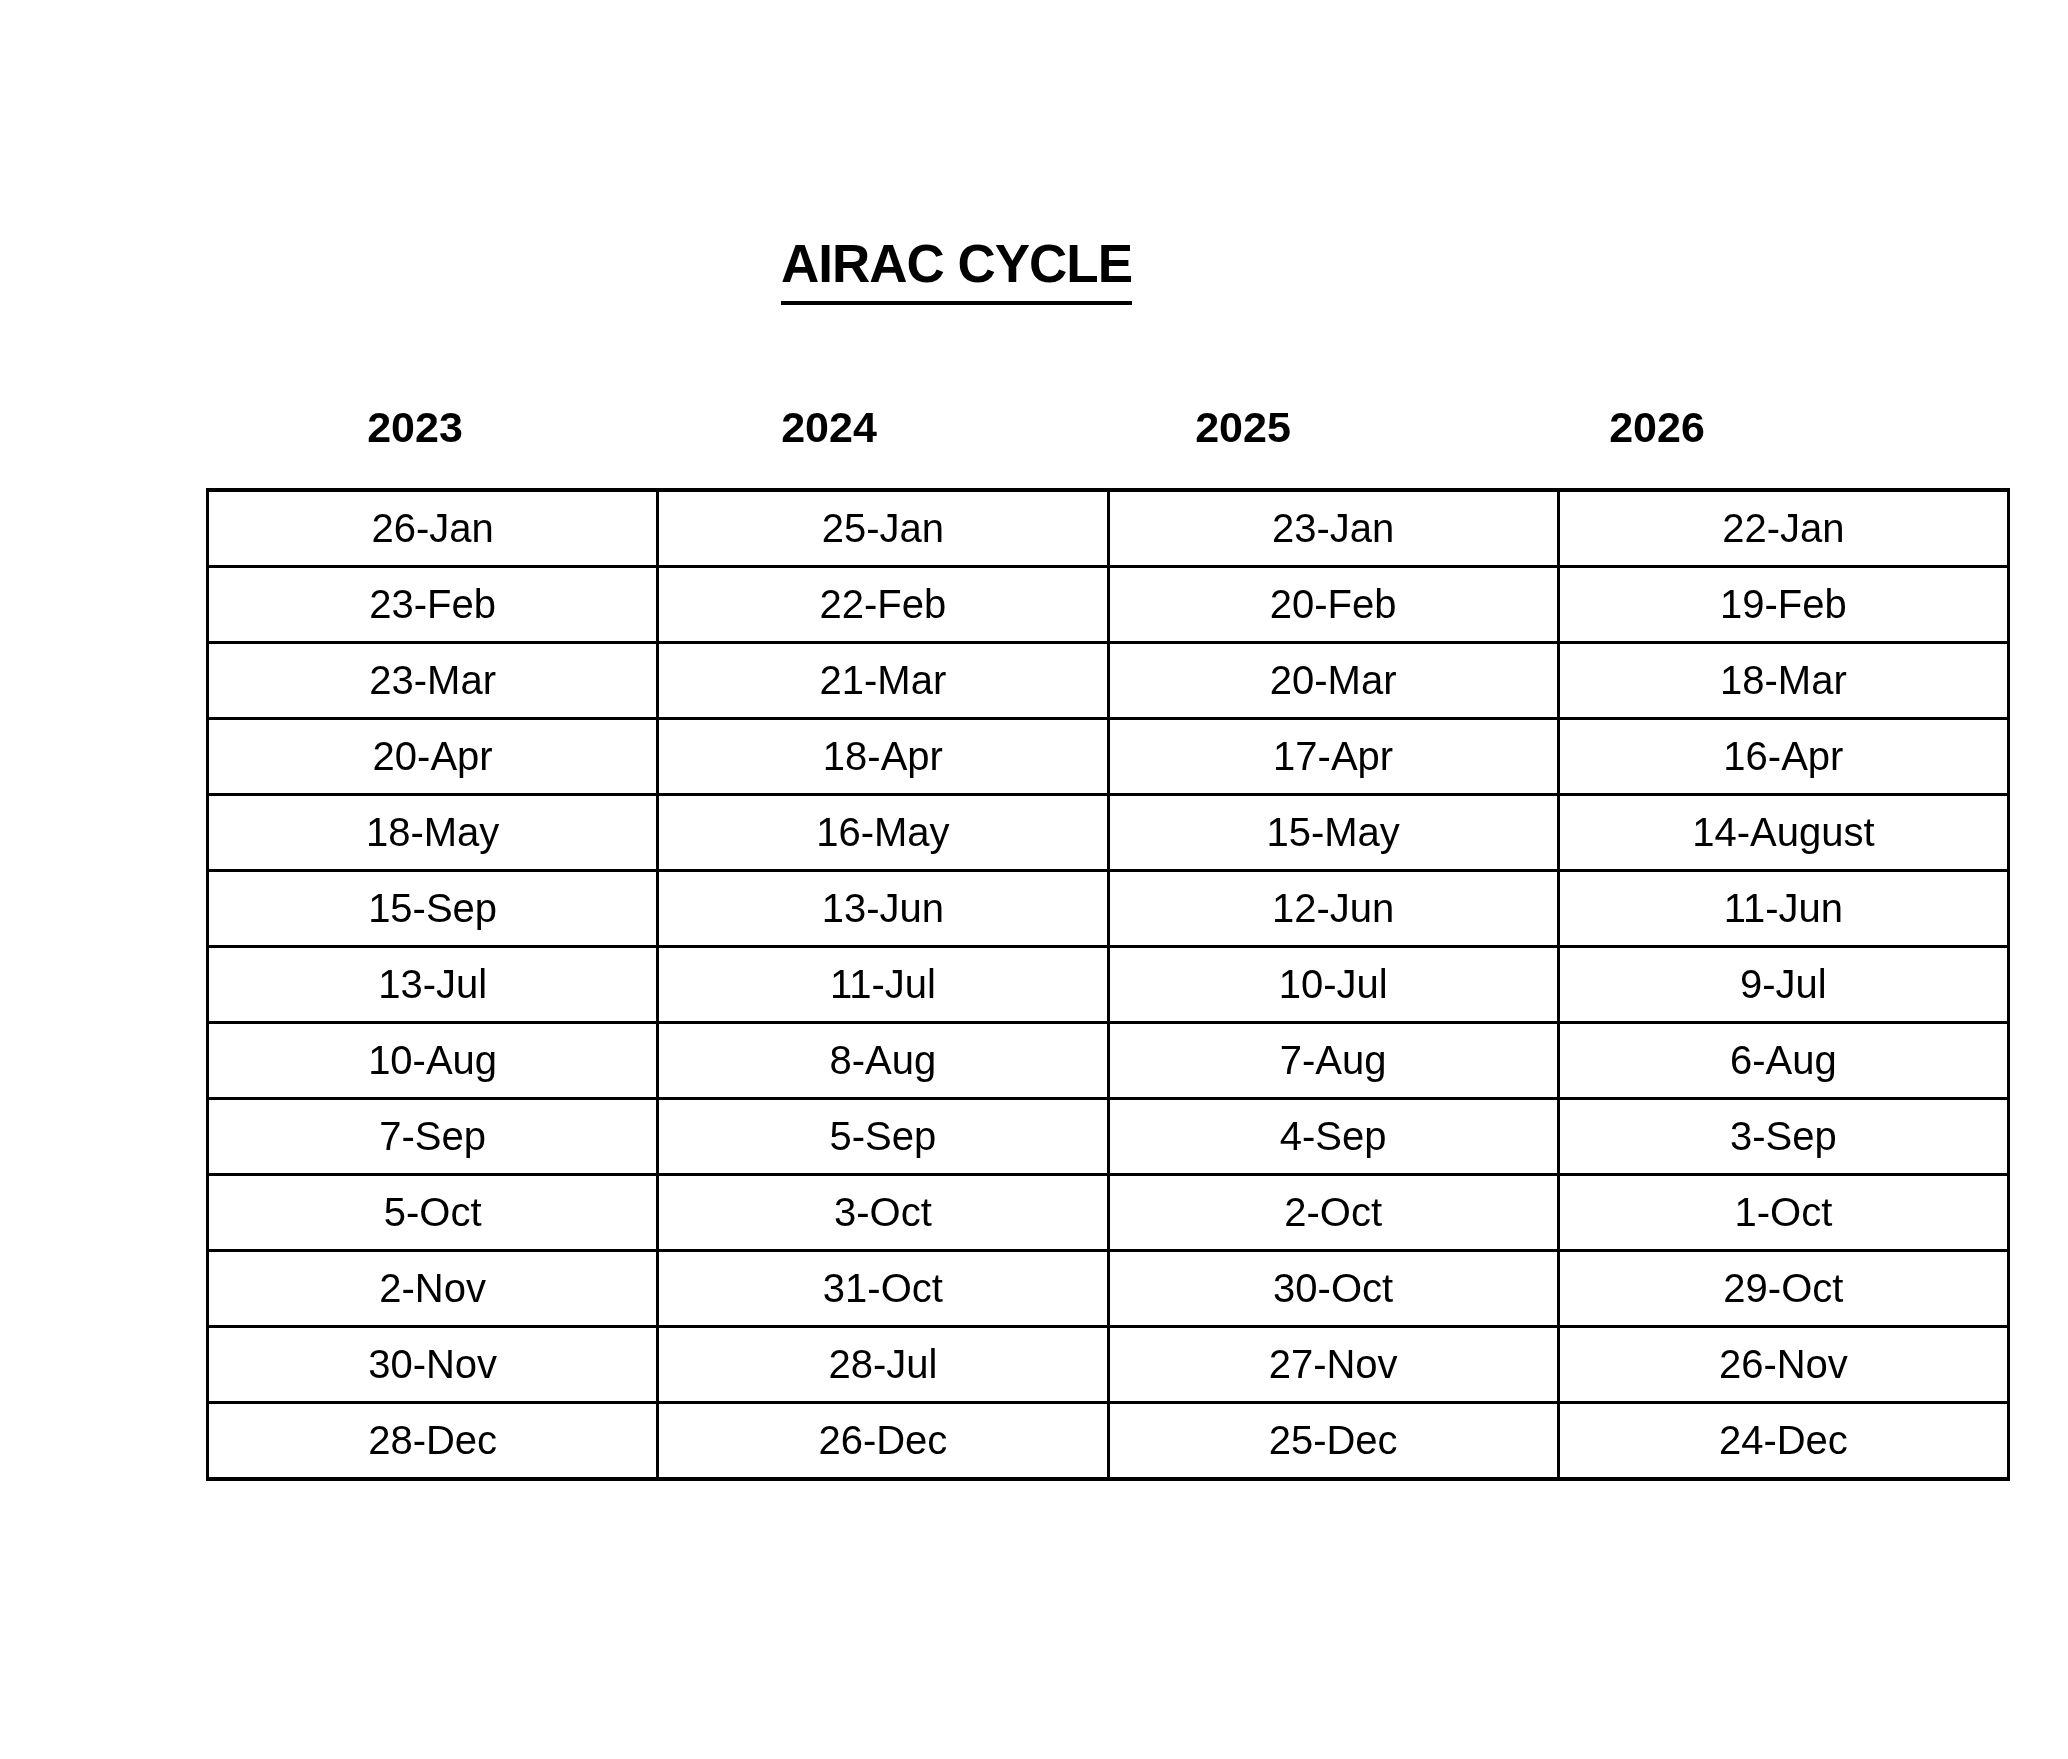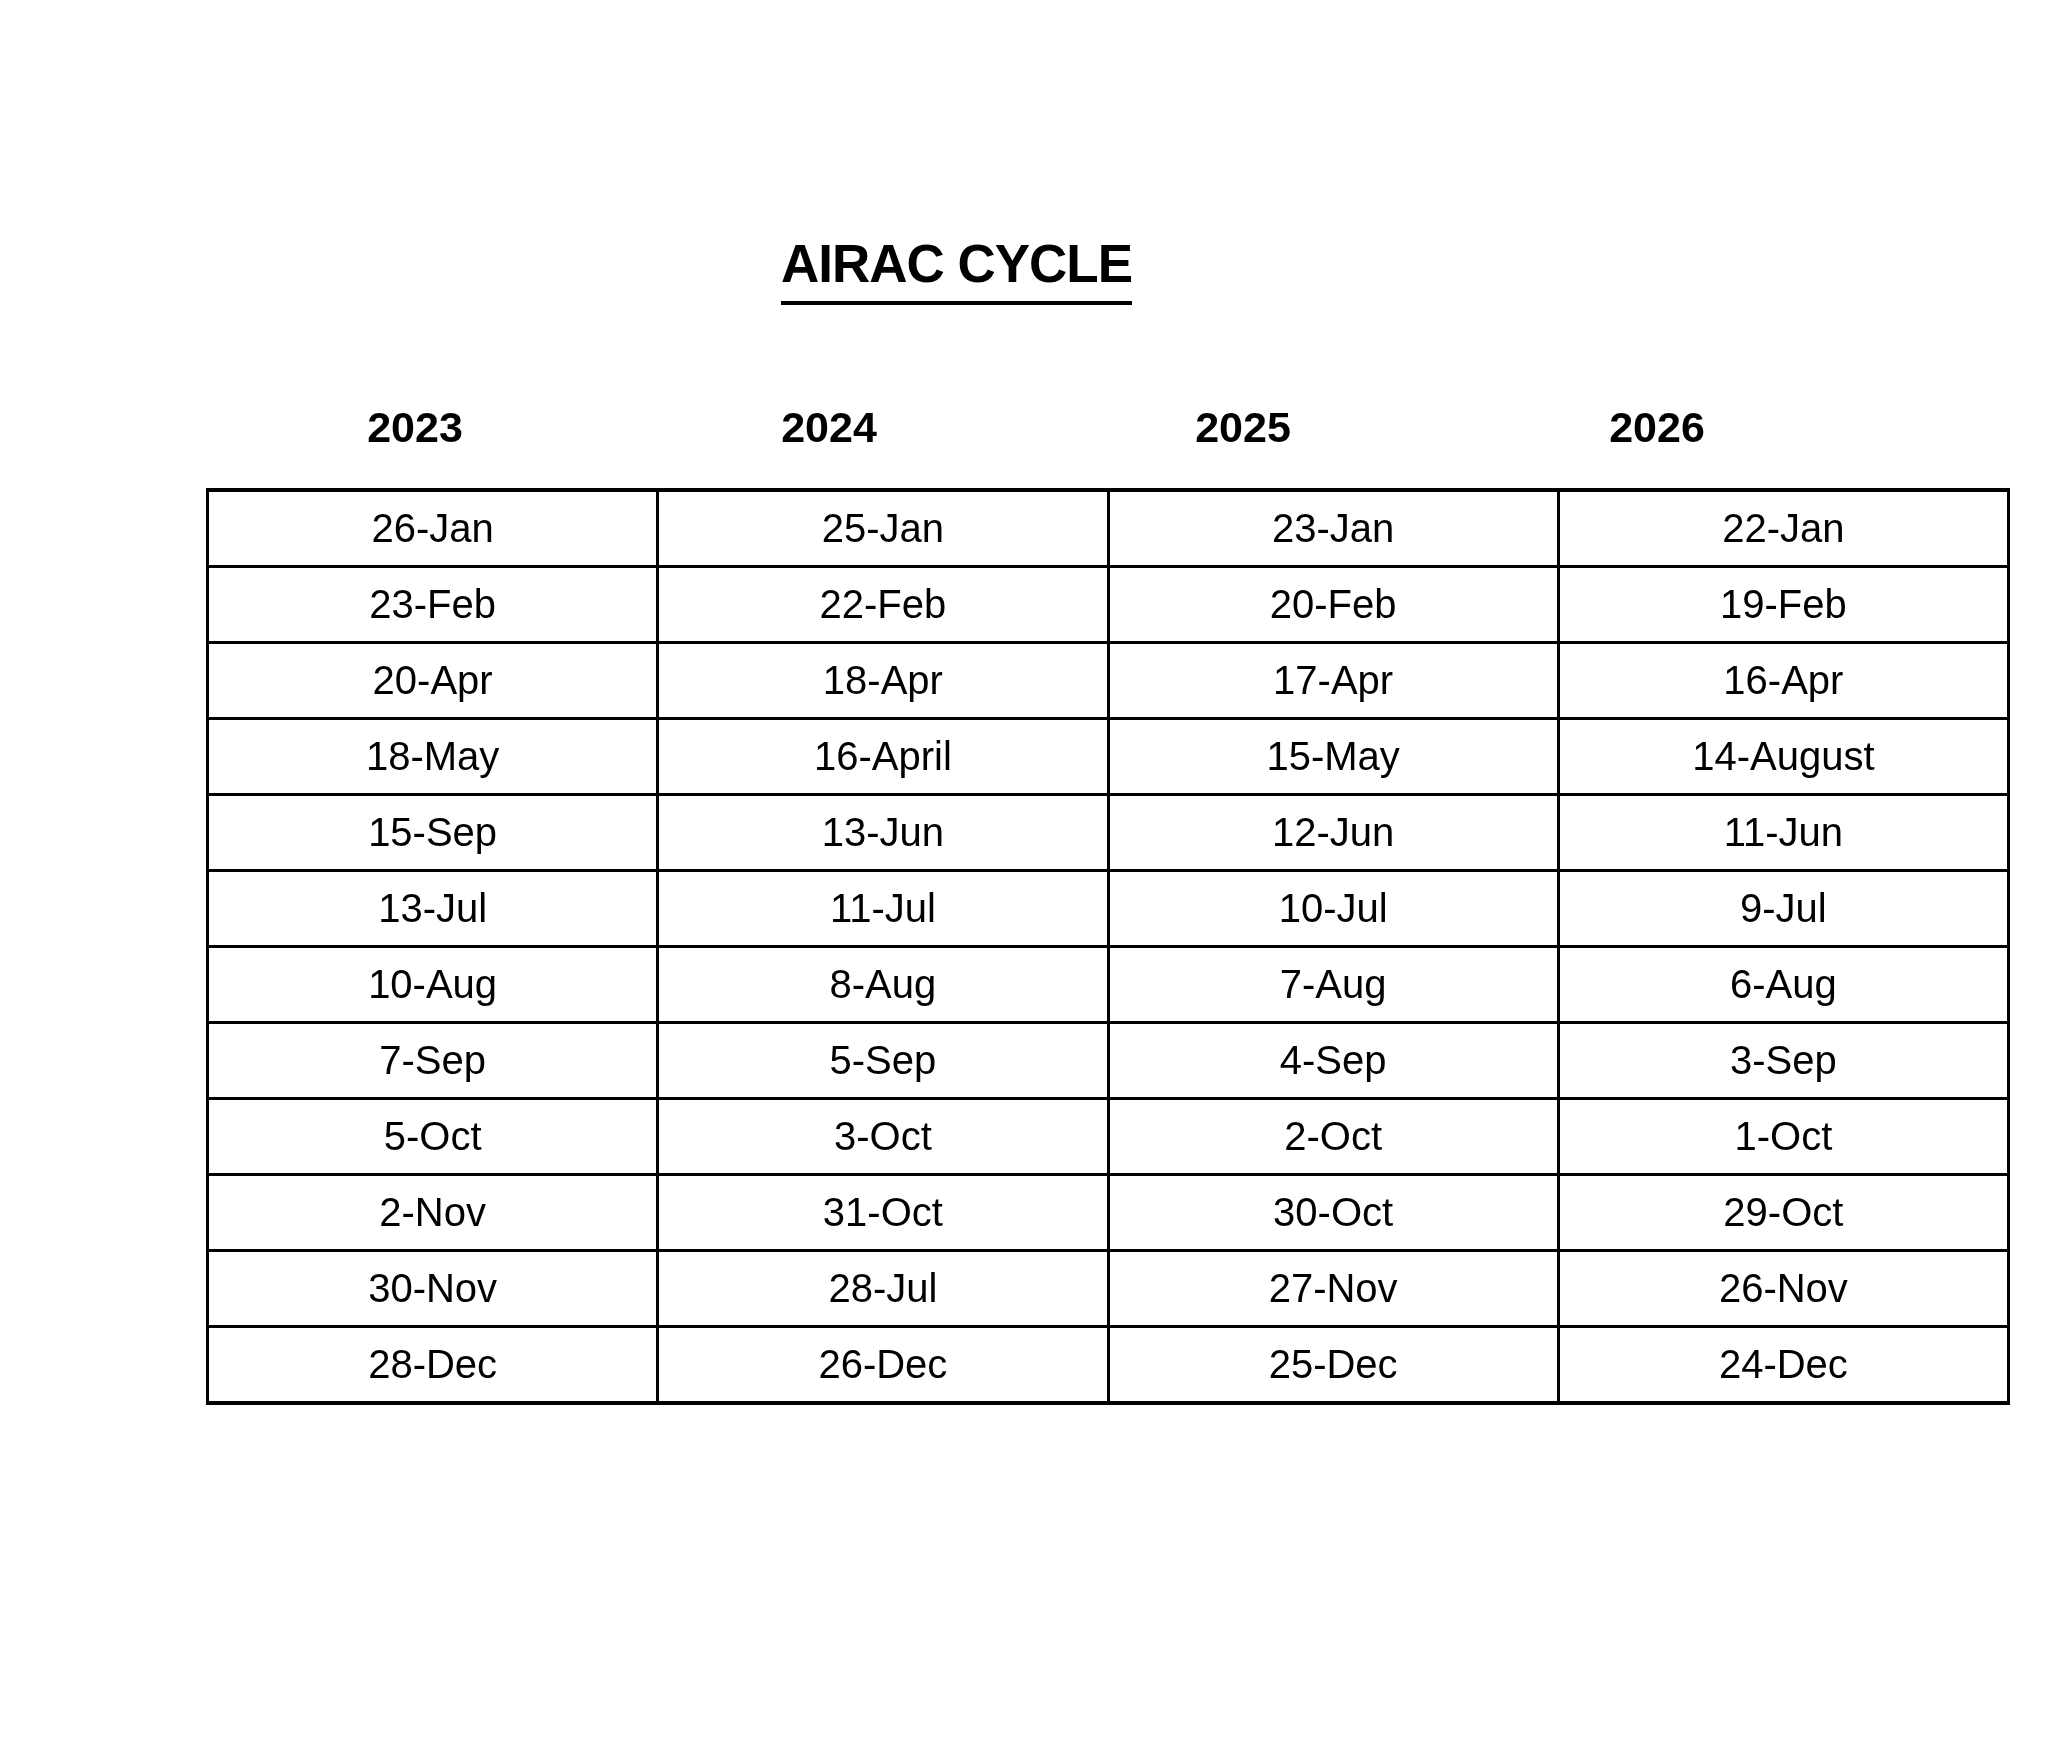--- a/index.html
+++ b/index.html
@@ -87,28 +87,34 @@
         <td>23-Jan</td>
         <td>22-Jan</td>
       </tr>
       <tr>
         <td>23-Feb</td>
         <td>22-Feb</td>
         <td>20-Feb</td>
         <td>19-Feb</td>
       </tr>
       <tr>
+        <td>23-Mar</td>
+        <td>21-Mar</td>
+        <td>20-Mar</td>
+        <td>18-Mar</td>
+      </tr>
+      <tr>
         <td>20-Apr</td>
         <td>18-Apr</td>
         <td>17-Apr</td>
         <td>16-Apr</td>
       </tr>
       <tr>
         <td>18-May</td>
-        <td>16-April</td>
+        <td>16-May</td>
         <td>15-May</td>
         <td>14-August</td>
       </tr>
       <tr>
         <td>15-Sep</td>
         <td>13-Jun</td>
         <td>12-Jun</td>
         <td>11-Jun</td>
       </tr>
       <tr>

